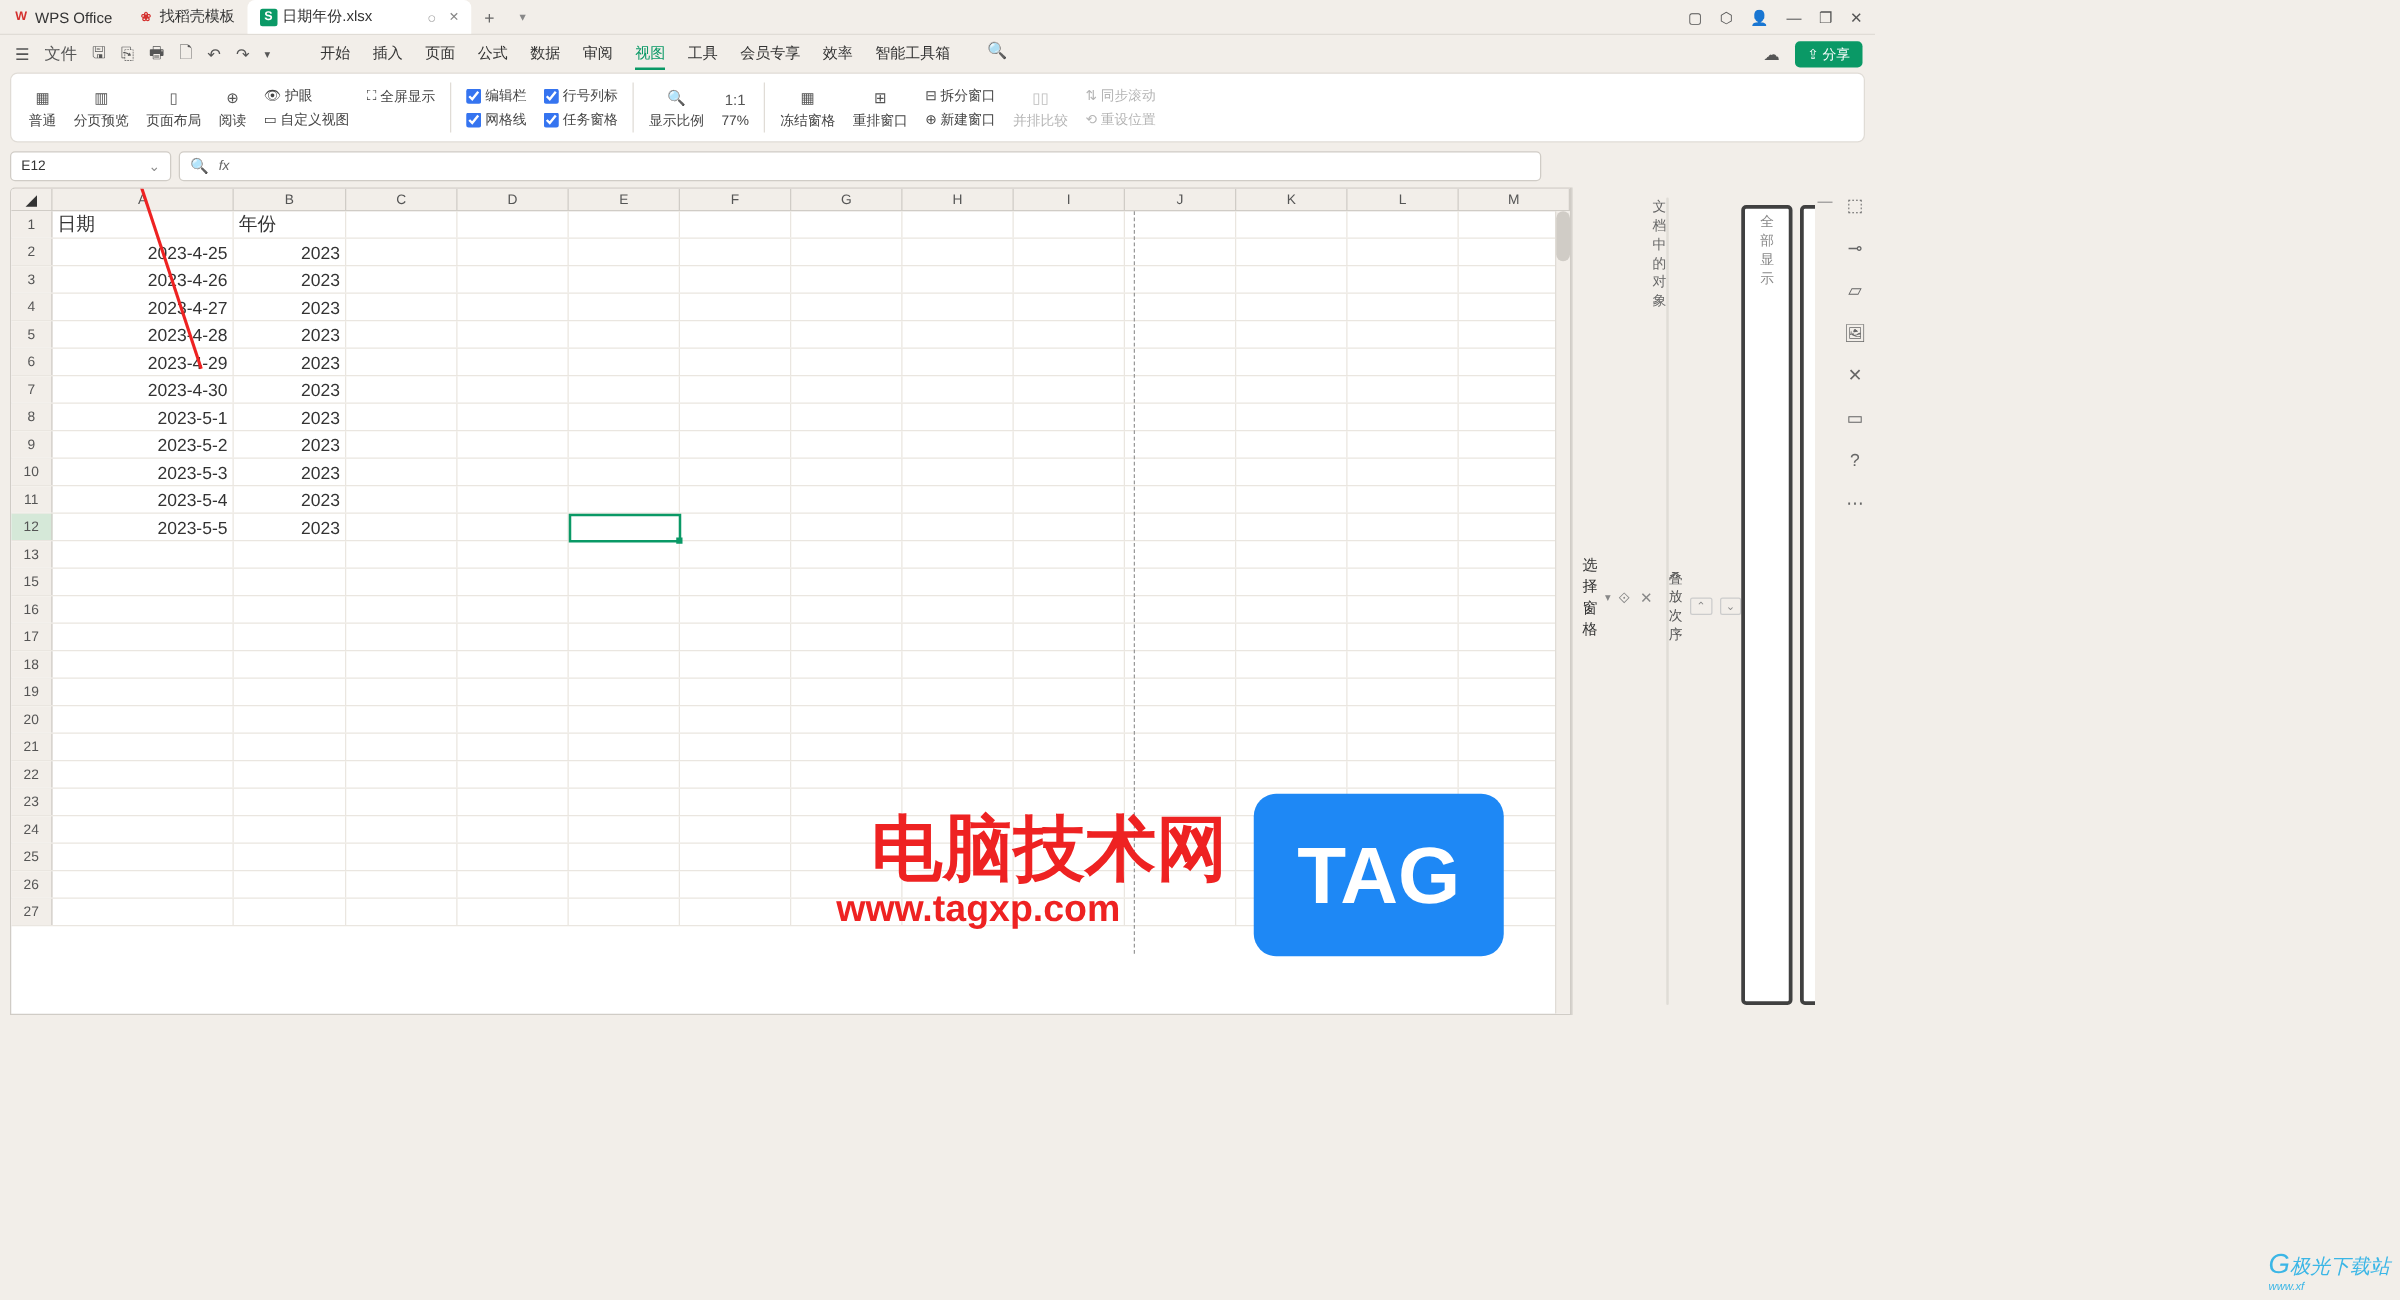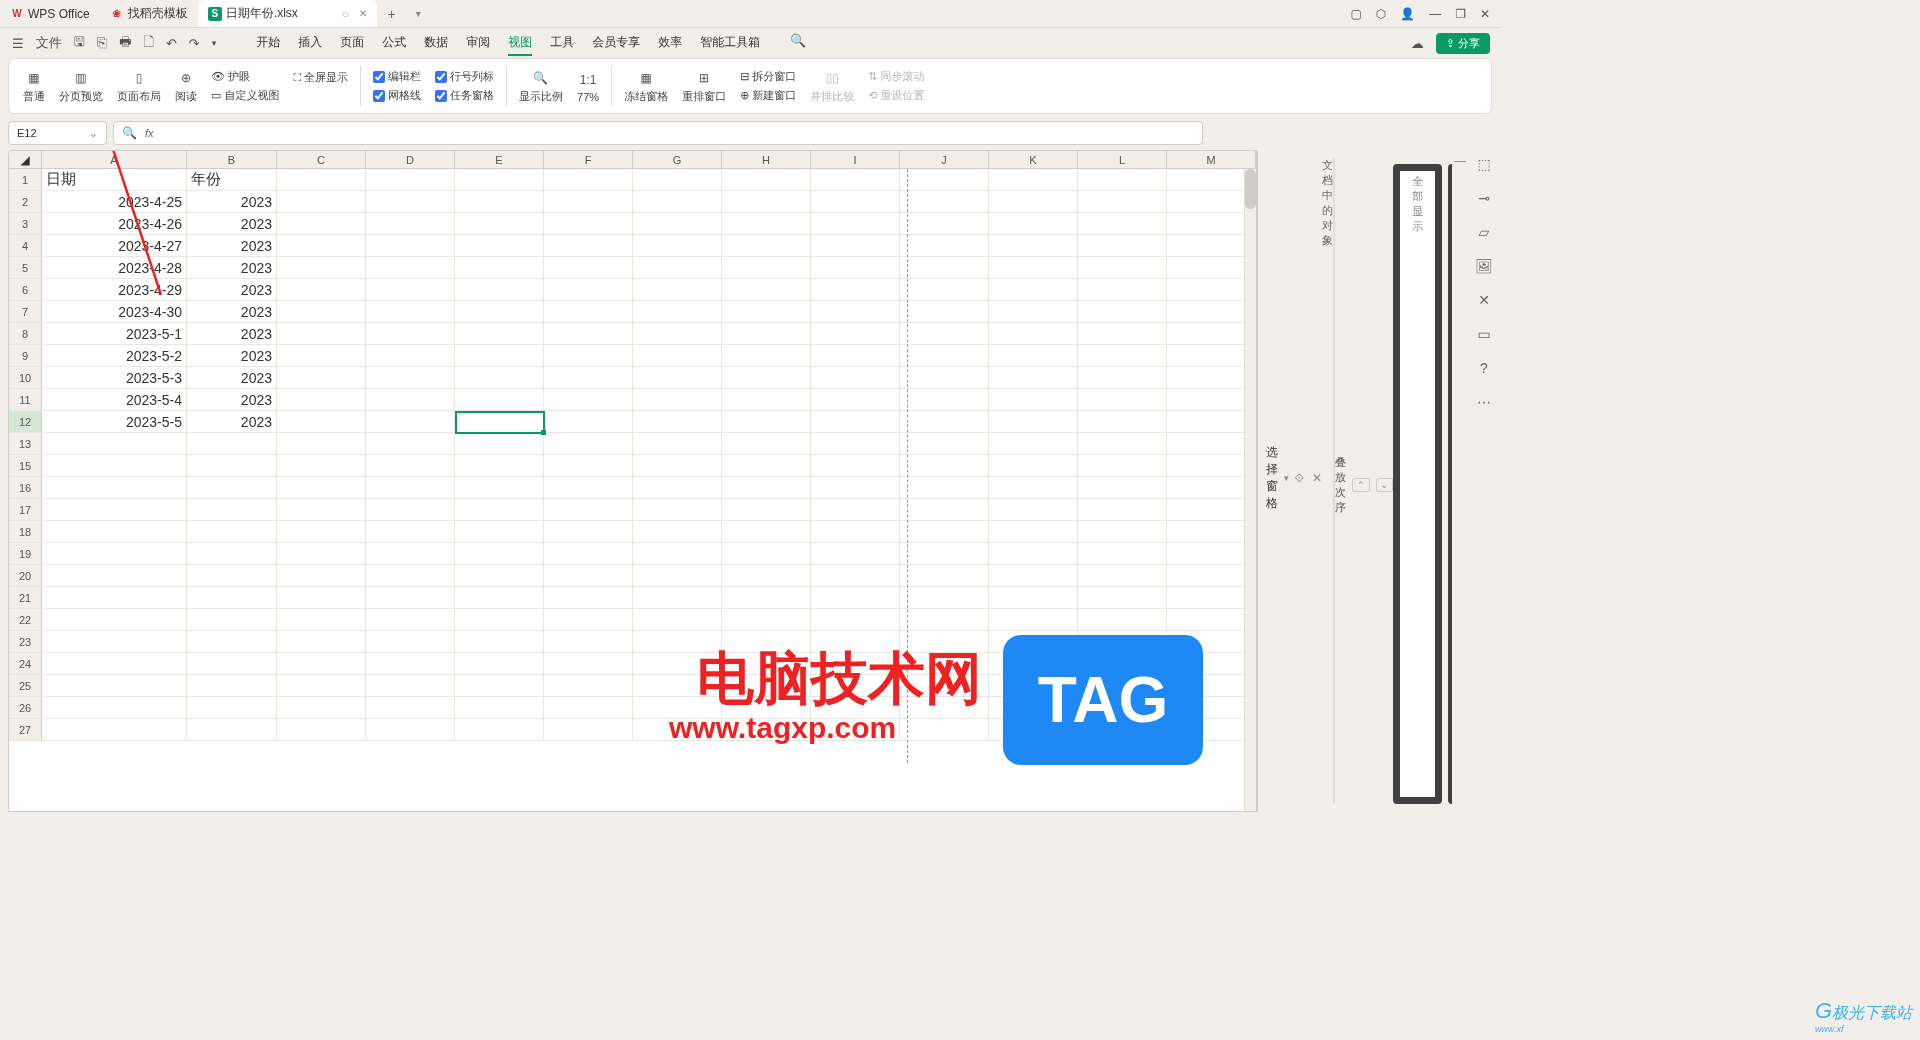--- a/index.html
+++ b/index.html
@@ -35,21 +35,21 @@
 .ribbon-icon { width: 20px; height: 20px; display: flex; align-items: center; justify-content: center; color: #555; }
 .ribbon-label { font-size: 11px; color: #444; white-space: nowrap; }
 .ribbon-check { display: flex; align-items: center; gap: 3px; font-size: 11px; color: #444; }
 .ribbon-check input { accent-color: #3574f0; width: 12px; height: 12px; }
 .ribbon-col { display: flex; flex-direction: column; gap: 4px; padding: 0 6px; }
 .ribbon-disabled { opacity: 0.4; }
 .ribbon-sep { width: 1px; height: 40px; background: #e0dcd6; margin: 0 4px; }
 
 
 .formulabar { height: 26px; display: flex; align-items: center; margin: 6px 8px 0 8px; gap: 6px; }
-.namebox { width: 99px; height: 24px; background: #fff; border: 1px solid #d0ccc6; border-radius: 4px; display: flex; align-items: center; padding: 0 8px; font-size: 11px; }
+.namebox { width: 129px; height: 24px; background: #fff; border: 1px solid #d0ccc6; border-radius: 4px; display: flex; align-items: center; padding: 0 8px; font-size: 11px; }
 .namebox-dd { margin-left: auto; color: #888; }
 .fxbox { flex: 1; height: 24px; background: #fff; border: 1px solid #d0ccc6; border-radius: 4px; display: flex; align-items: center; padding: 0 8px; gap: 8px; max-width: 1090px; }
 .fx-label { font-style: italic; color: #666; font-size: 11px; }
 
 
 .main { display: flex; height: 662px; margin-top: 4px; }
 .grid-area { flex: 1; background: #fff; position: relative; overflow: hidden; margin-left: 8px; border: 1px solid #d0ccc6; border-radius: 4px 0 0 0; }
 
 
 .colheaders { display: flex; height: 18px; background: #f2eee9; border-bottom: 1px solid #d0ccc6; }
@@ -81,21 +81,21 @@
 .vscroll-thumb { position: absolute; top: 0; width: 100%; height: 40px; background: #d0ccc6; border-radius: 6px; }
 
 
 .rightpanel { width: 195px; background: #f2eee9; border-left: 1px solid #d0ccc6; padding: 8px; display: flex; flex-direction: row; }
 .rp-header { display: flex; align-items: center; gap: 6px; font-size: 12px; color: #333; margin-bottom: 6px; }
 .rp-header-right { margin-left: auto; display: flex; gap: 8px; color: #888; }
 .rp-sub { font-size: 11px; color: #666; margin-bottom: 6px; }
 .rp-content { flex: 1; background: #fff; border: 1px solid #e0dcd6; border-radius: 4px; }
 .rp-footer { margin-top: 8px; display: flex; align-items: center; gap: 6px; font-size: 11px; color: #555; }
 .rp-btns { margin-top: 6px; display: flex; gap: 6px; }
-.rp-btn { flex: 1; border: 7px solid #404040; border-radius: 4px; padding: 3px 12px; text-align: center; font-size: 11px; color: #888; background: #fff; }
+.rp-btn { flex: 1; border: 3px solid #404040; border-radius: 4px; padding: 3px 12px; text-align: center; font-size: 11px; color: #888; background: #fff; }
 
 
 .sidebar { width: 32px; background: #f2eee9; display: flex; flex-direction: column; align-items: center; gap: 18px; padding-top: 6px; }
 .sidebar-icon { color: #666; font-size: 14px; cursor: pointer; }
 .collapse-side { width: 16px; background: #f2eee9; display: flex; align-items: flex-start; justify-content: center; padding-top: 4px; color: #888; }
 
 
 .sheettabs { height: 24px; display: flex; align-items: center; background: #f2eee9; border-top: 1px solid #d0ccc6; padding: 0 8px; gap: 6px; margin: 0 8px; }
 .sheet-nav { color: #888; font-size: 10px; cursor: pointer; }
 .sheet-tab { padding: 3px 12px; background: #fff; border-radius: 4px 4px 0 0; font-size: 11px; cursor: pointer; }

